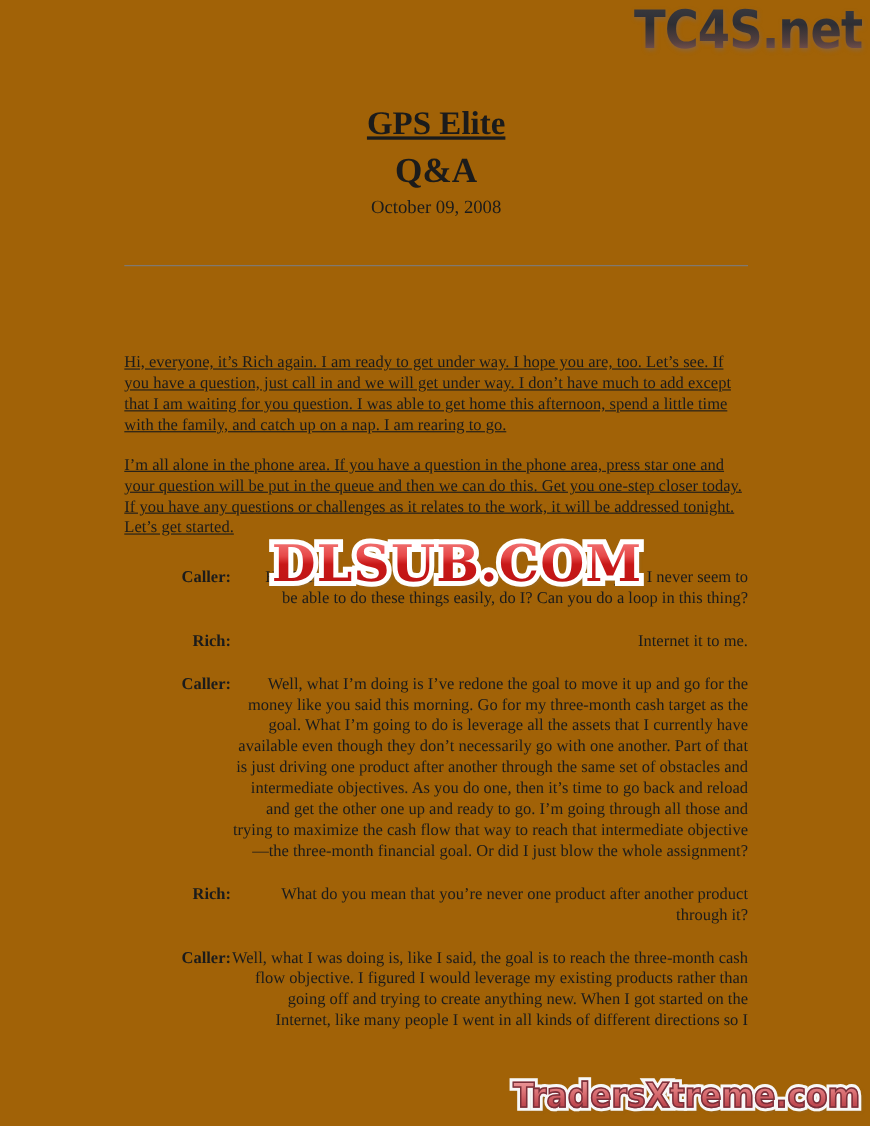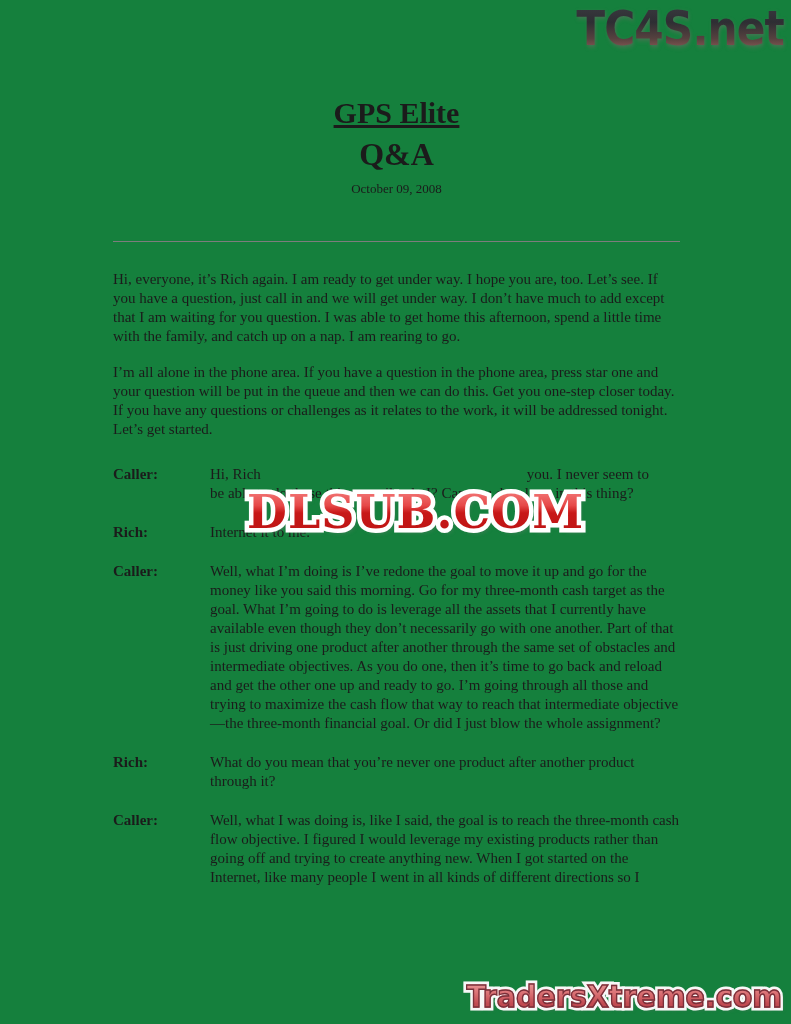--- a/index.html
+++ b/index.html
@@ -1,44 +1,44 @@
 <!DOCTYPE html>
 <html><head>
 <meta charset="utf-8">
 <style>
   html,body { margin:0; padding:0; background:#ffffff; }
   .page {
-    position:relative; width:791px; height:1024px; background:#15803d;
+    position:relative; width:791px; height:1024px; background:#a16207;
     font-family:"Liberation Serif", serif; color:#1b1b1b; overflow:hidden;
   }
 
   
   .tc4s {
     position:absolute; top:4px; right:7px;
     font-family:"DejaVu Sans", sans-serif; font-weight:bold;
     font-size:48px; letter-spacing:-1px; line-height:1;
     transform:scaleX(0.88); transform-origin:100% 0;
     background:linear-gradient(180deg,#3a3a40 0%,#2e2e33 38%,#56413f 72%,#8a5b55 96%);
     -webkit-background-clip:text; background-clip:text; color:transparent;
     filter:drop-shadow(1px 2px 2px rgba(120,105,105,0.5));
   }
 
   
   .content { position:absolute; left:113px; top:0; width:567px; }
   .header { text-align:center; }
   .title    { margin-top:96px; font-size:30px; font-weight:bold; line-height:34px;text-decoration:underline; }
   .subtitle { margin-top:10px; font-size:32px; font-weight:bold; line-height:28px; }
-  .date     { margin-top:10px; font-size:13px; line-height:22px; }
+  .date     { margin-top:10px; font-size:17px; line-height:22px; }
   .rule { border:none; border-top:1px solid #7d7d7d; margin:41px 0 0 0; }
 
   
-  .intro { margin-top:28px; }
+  .intro { margin-top:79px;text-decoration:underline; }
   p.para { margin:0 0 17px 0; font-size:15px; line-height:19px; }
 
-  .dialogue { margin-top:26px; }
+  .dialogue { margin-top:26px;text-align:right; }
   .row { display:grid; grid-template-columns:97px 470px; margin-bottom:20px; }
   .speaker { font-weight:bold; font-size:15px; line-height:19px; }
   .dtext { font-size:15px; line-height:19px; }
   .frag-spacer { display:inline-block; width:266px; height:1px; }
 
   
   .wm { position:absolute; line-height:1; white-space:nowrap; }
   .wm .layer-stroke {
     color:#ffffff; -webkit-text-stroke:9px #ffffff;
     text-shadow:3px 4px 4px rgba(125,125,125,0.55);

